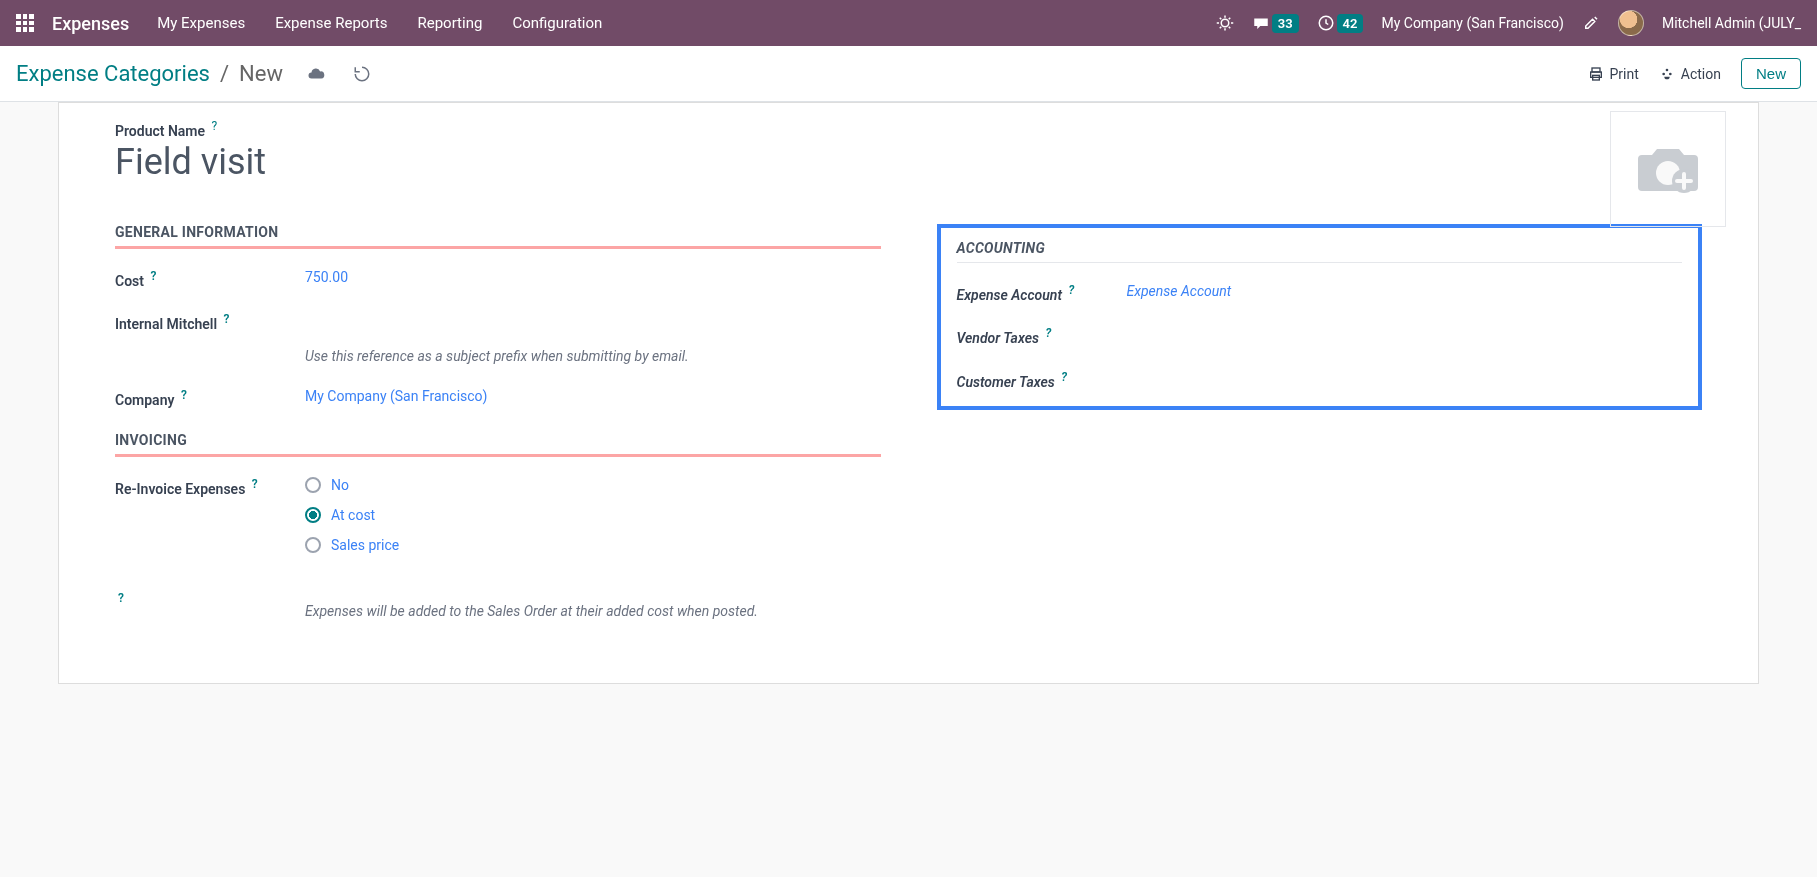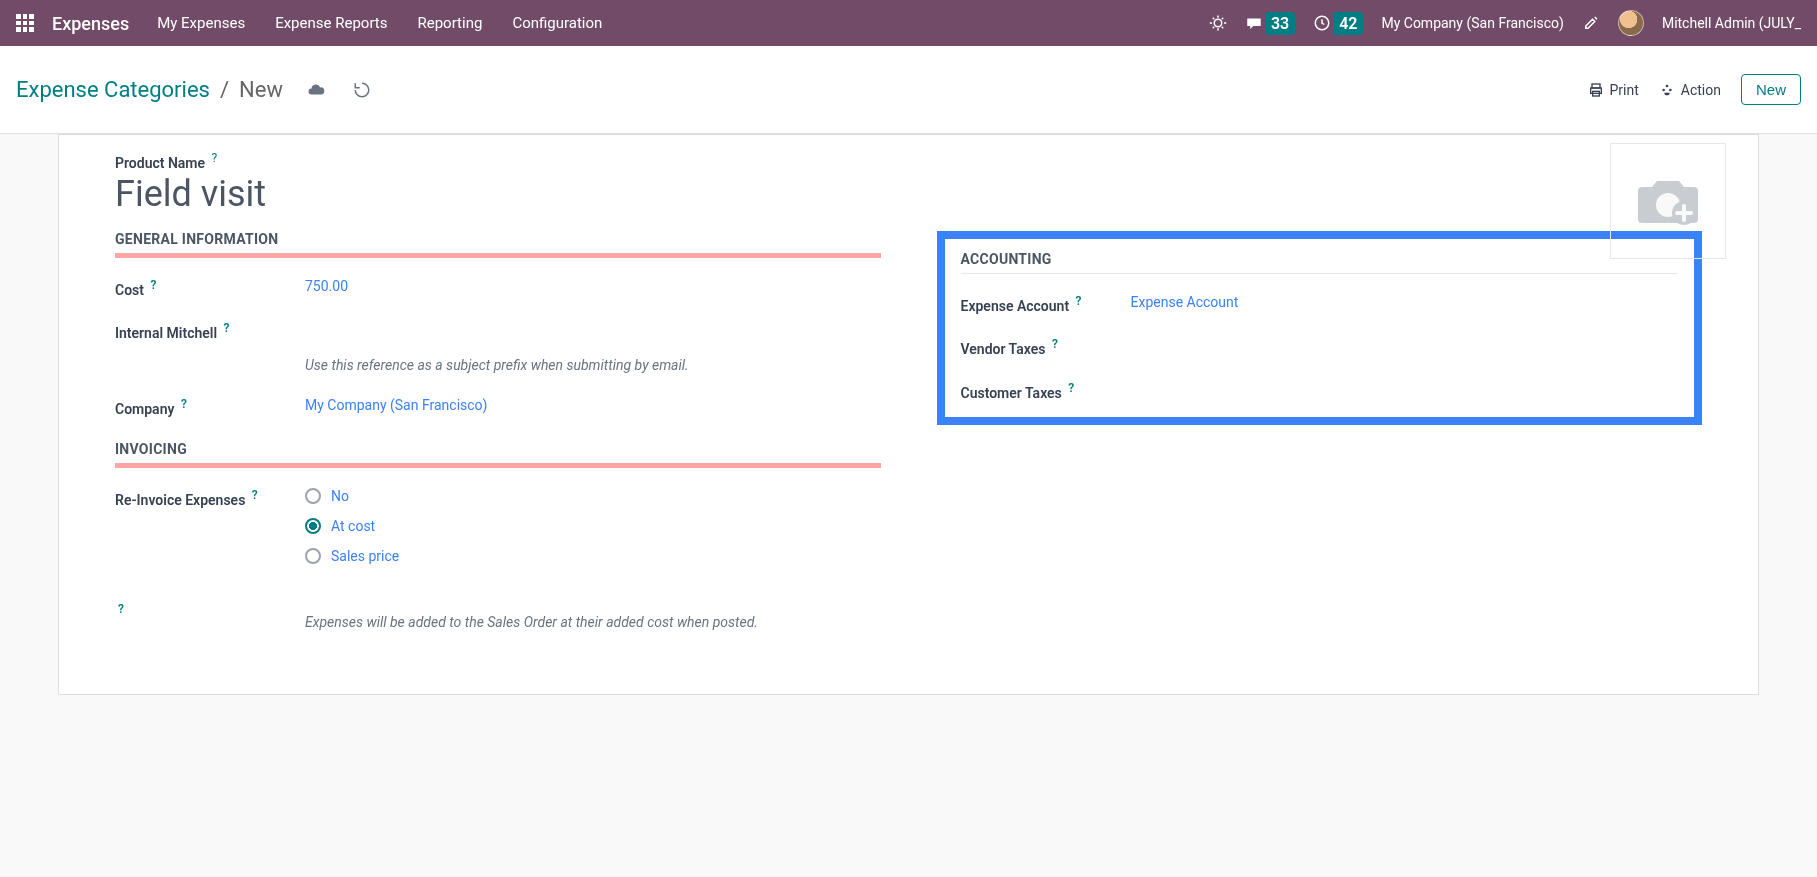--- a/index.html
+++ b/index.html
@@ -30,36 +30,36 @@
 .brand { font-size: 18px; font-weight: 500; margin-right: 28px; }
 .topnav { display: flex; gap: 30px; flex: 1; }
 .topnav a { color: #fff; text-decoration: none; font-size: 15px; cursor: pointer; }
 .topright { display: flex; align-items: center; gap: 18px; }
 .badge-pill {
   display: inline-flex; align-items: center;
   background: #017e84;
   color: #fff;
   border-radius: 4px;
   padding: 2px 6px;
-  font-size: 16px;
+  font-size: 13px;
   font-weight: 600;
   margin-left: 2px;
 }
 .avatar {
   width: 26px; height: 26px; border-radius: 50%;
   background: radial-gradient(circle at 40% 35%, #f0c090 0 40%, #8a6a4a 42% 100%);
   border: 1px solid rgba(255,255,255,0.5);
 }
 .iconbtn { cursor: pointer; display: inline-flex; align-items: center; }
 .toolbar {
   background: #fff;
   border-bottom: 1px solid #dee2e6;
   display: flex;
   align-items: center;
-  padding: 28px 16px;
+  padding: 12px 16px;
 }
 .breadcrumb { display: flex; align-items: center; gap: 10px; font-size: 22px; }
 .crumb-link { color: #017e84; cursor: pointer; }
 .crumb-current { color: #666; }
 .crumb-sep { color: #666; }
 .toolbar-icons { display: flex; gap: 28px; margin-left: 24px; color: #6b7280; }
 .toolbar-right { margin-left: auto; display: flex; align-items: center; gap: 20px; }
 .tool-link { color: #374151; cursor: pointer; display: inline-flex; align-items: center; gap: 6px; }
 .new-btn {
   border: 1px solid #017e84;
@@ -76,47 +76,47 @@
   border: 1px solid #ddd;
   padding: 16px 56px 40px;
   position: relative;
 }
 .product-name-label { font-weight: 600; color: #374151; }
 .help-q { color: #017e84; font-size: 12px; vertical-align: super; margin-left: 3px; cursor: help; }
 .product-name-value {
   font-size: 36px;
   color: #4b5563;
   margin-top: 2px;
-  margin-bottom: 16px;
+  margin-bottom: 41px;
 }
 .imagebox {
   position: absolute;
   right: 32px; top: 8px;
   width: 116px; height: 116px;
   border: 1px solid #e5e7eb;
   display: flex; align-items: center; justify-content: center;
   color: #9ca3af;
 }
 .columns { display: flex; gap: 56px; }
 .col { flex: 1; }
 .sect-title {
   text-transform: uppercase;
   font-weight: 700;
   color: #4b5563;
   font-size: 14px;
   letter-spacing: 0.02em;
-  border-bottom: 5px solid #fca5a5;
+  border-bottom: 3px solid #fca5a5;
   padding-bottom: 6px;
   margin-bottom: 20px;
 }
 .frow { display: flex; margin-bottom: 24px; align-items: flex-start; }
 .flabel { width: 190px; font-weight: 600; color: #374151; }
 .fval { flex: 1; color: #3b82f6; }
 .fhint { color: #6b7280; font-style: italic; margin-top: 12px; }
-.redbox { border: 8px solid #3b82f6; padding: 12px 16px 8px; }
+.redbox { border: 4px solid #3b82f6; padding: 12px 16px 8px; font-style: italic; }
 .radio-row { display: flex; align-items: center; gap: 10px; margin-bottom: 14px; }
 .radio {
   width: 16px; height: 16px; border-radius: 50%;
   border: 2px solid #9ca3af; background: #fff;
 }
 .radio.checked { border-color: #017e84; background: radial-gradient(circle, #017e84 0 45%, #fff 48% 100%); }
 svg { display: block; }
 </style>
 </head>
 <body>

